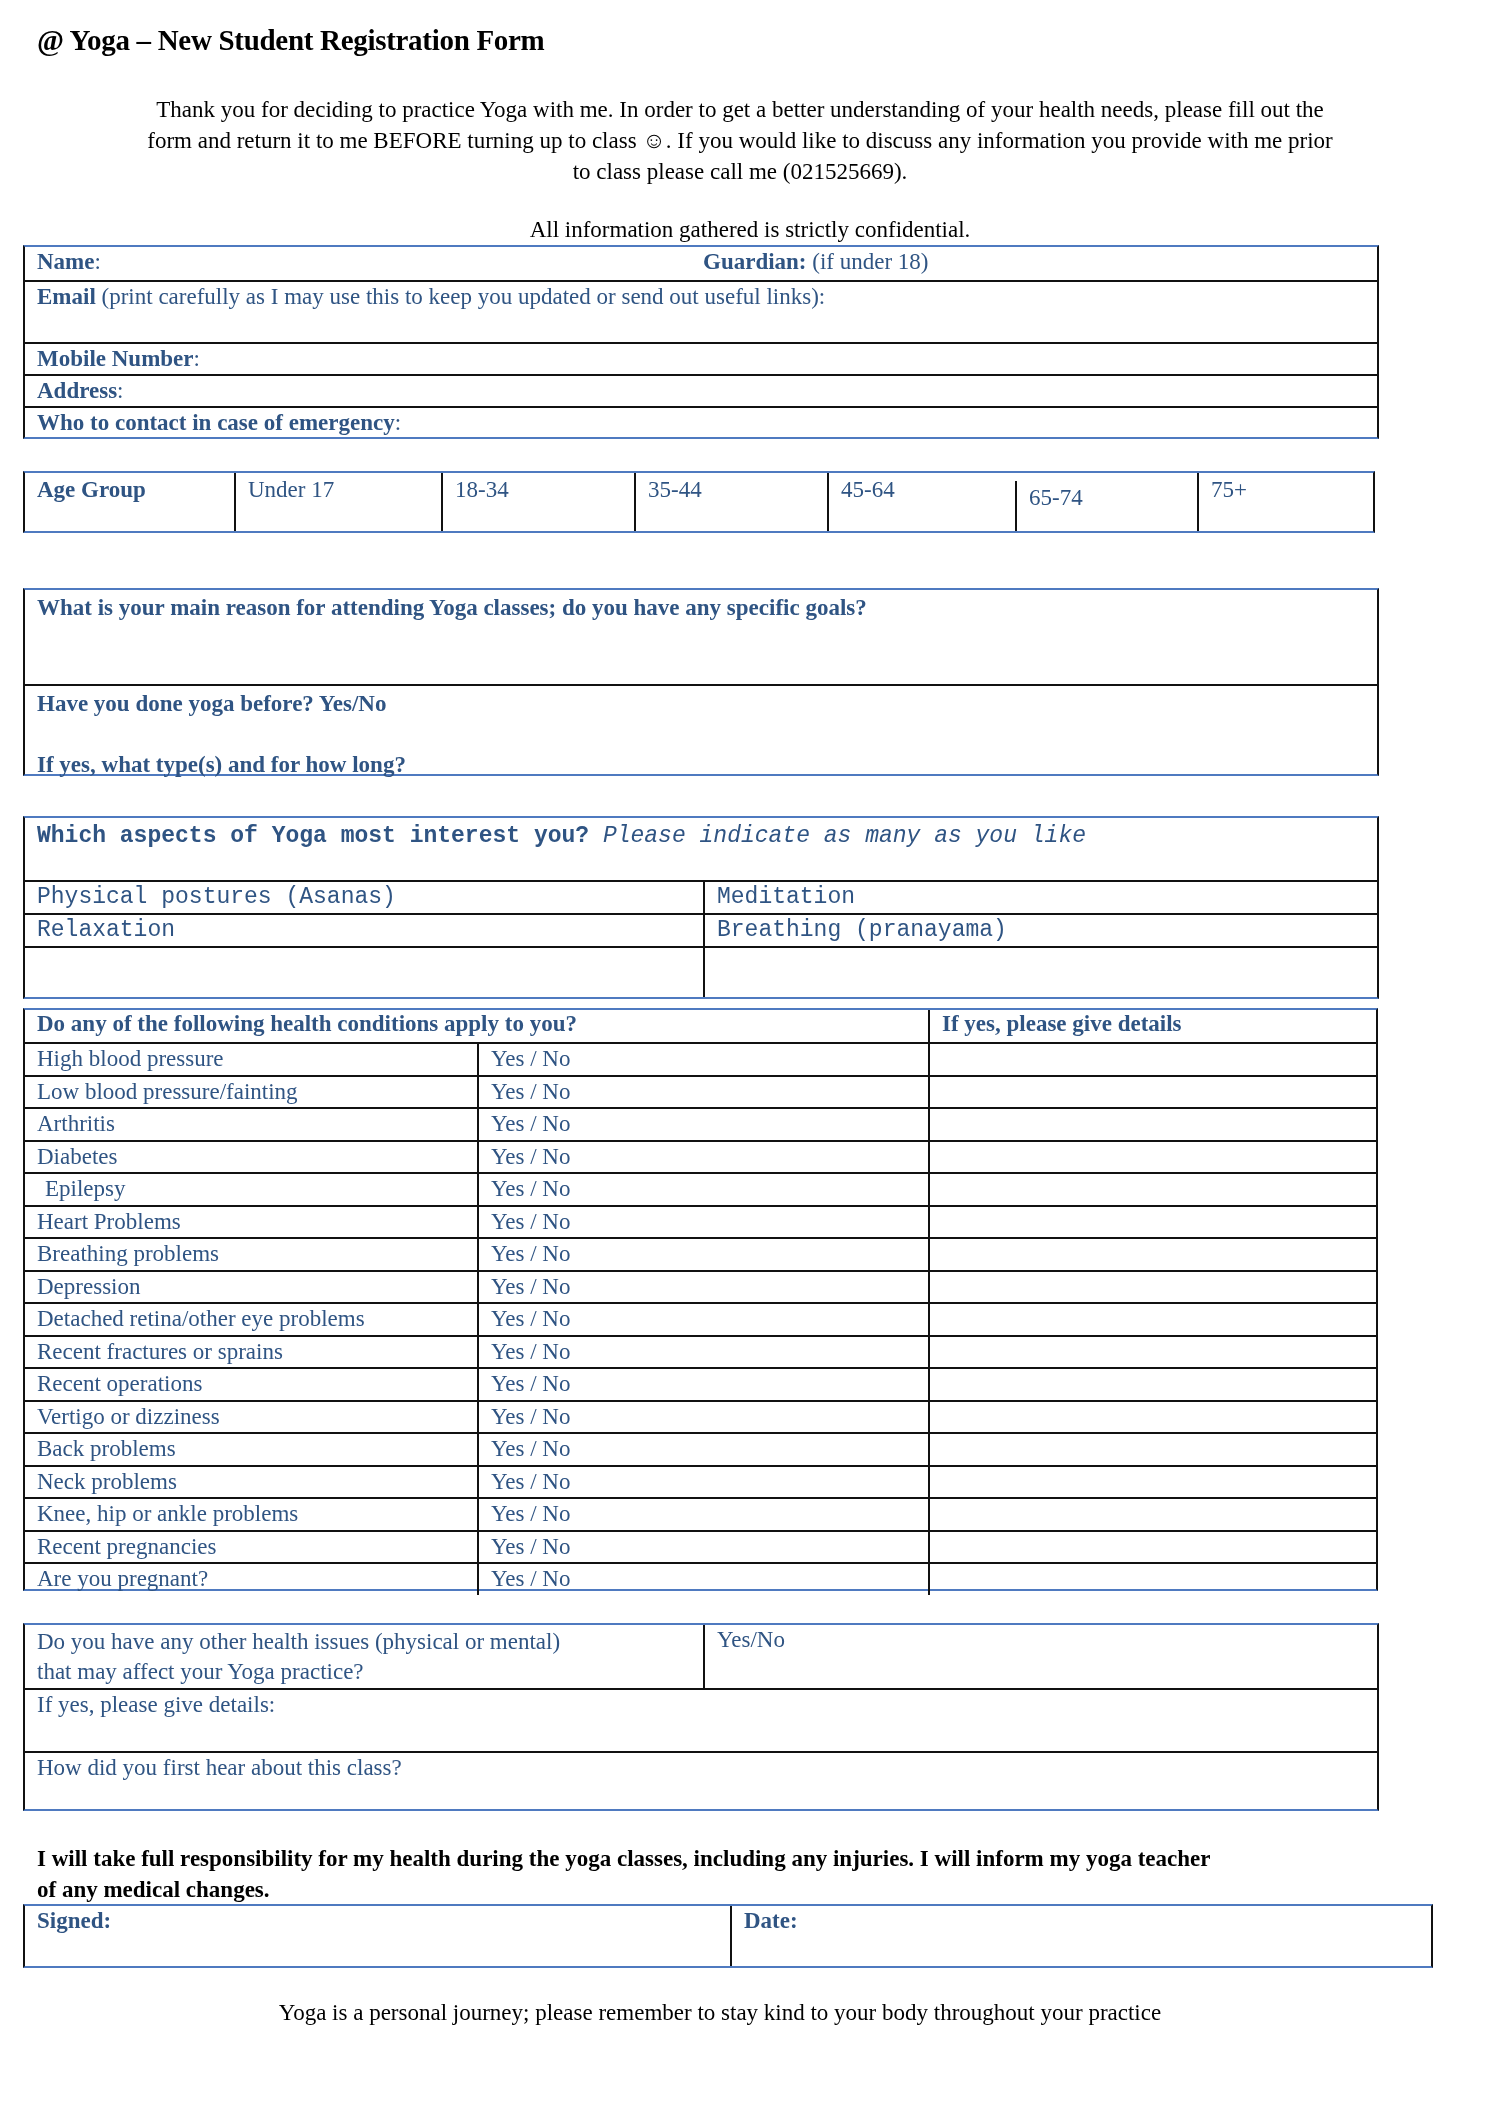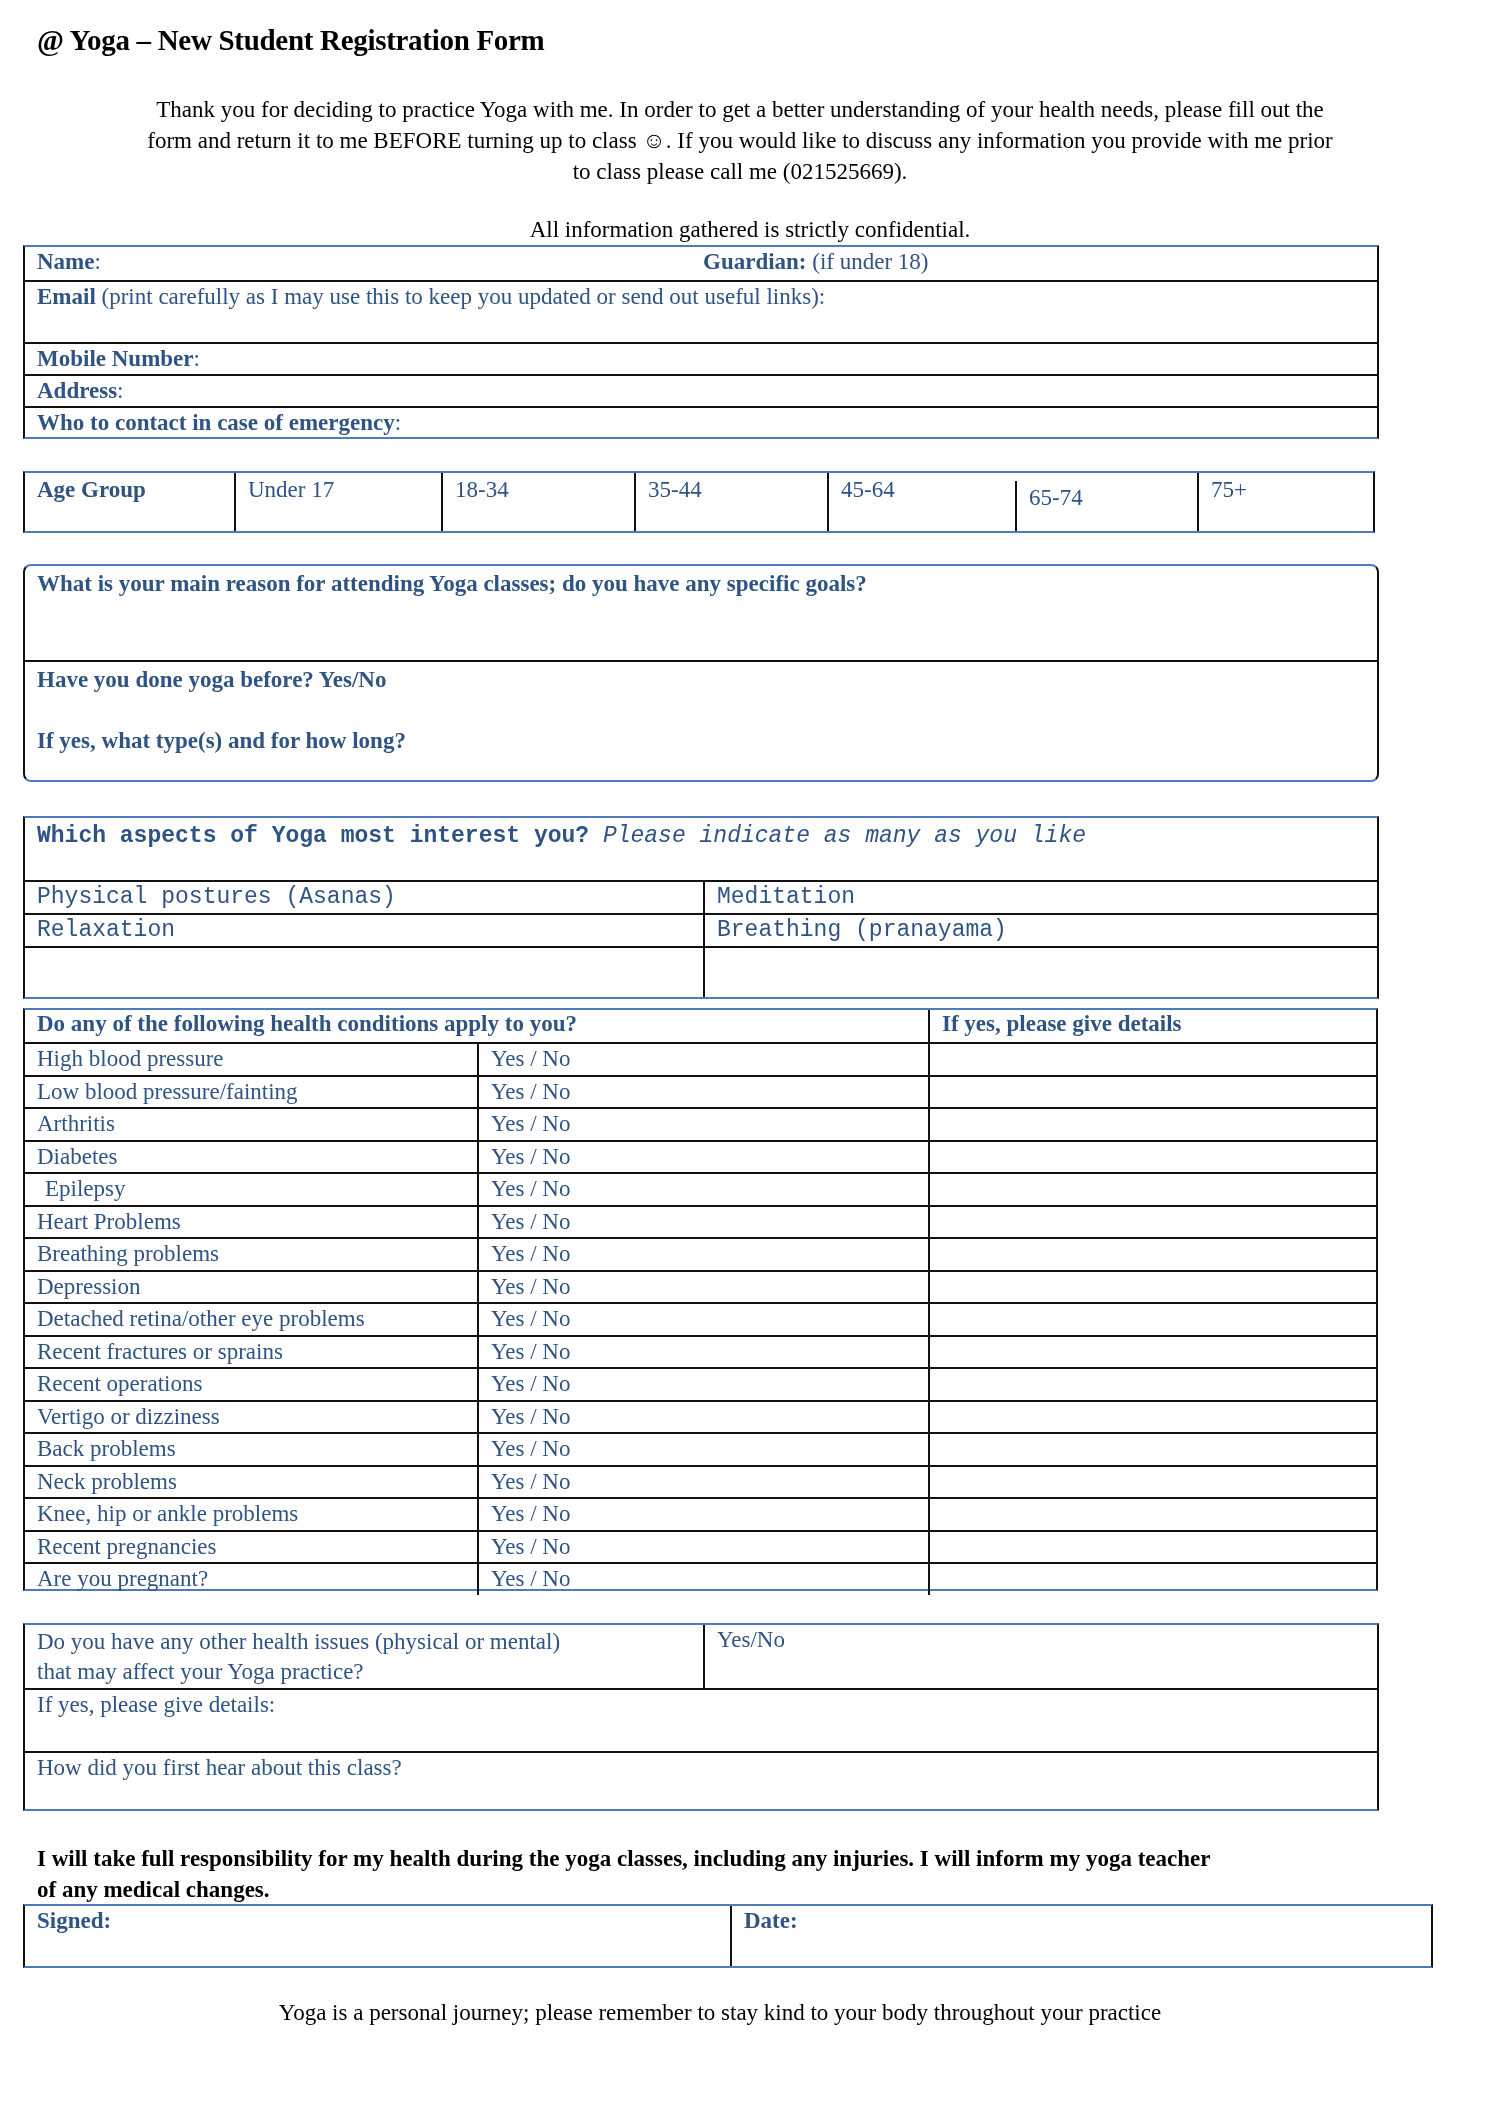--- a/index.html
+++ b/index.html
@@ -82,21 +82,21 @@
     <span class="txt blue" style="top:4px;">45-64</span>
   </div>
   <div class="cell vl" style="left:990px; width:182px;margin-top:8px;">
     <span class="txt blue" style="top:4px;">65-74</span>
   </div>
   <div class="cell vl" style="left:1172px; right:0;">
     <span class="txt blue" style="top:4px;">75+</span>
   </div>
 </div>
 
-<div class="box" style="left:23px; top:564px; width:1356px; height:218px;border-radius:8px;">
+<div class="box" style="left:23px; top:588px; width:1356px; height:188px;">
   <div class="row" style="top:0; height:94px;">
     <span class="txt blue b" style="top:5px;">What is your main reason for attending Yoga classes; do you have any specific goals?</span>
   </div>
   <div class="row line" style="top:94px; height:122px;">
     <span class="txt blue b" style="top:5px;">Have you done yoga before?  Yes/No</span>
     <span class="txt blue b" style="top:66px;">If yes, what type(s) and for how long?</span>
   </div>
 </div>
 
 <div class="box" style="left:23px; top:816px; width:1356px; height:183px;font-family:Liberation Mono, monospace;">

